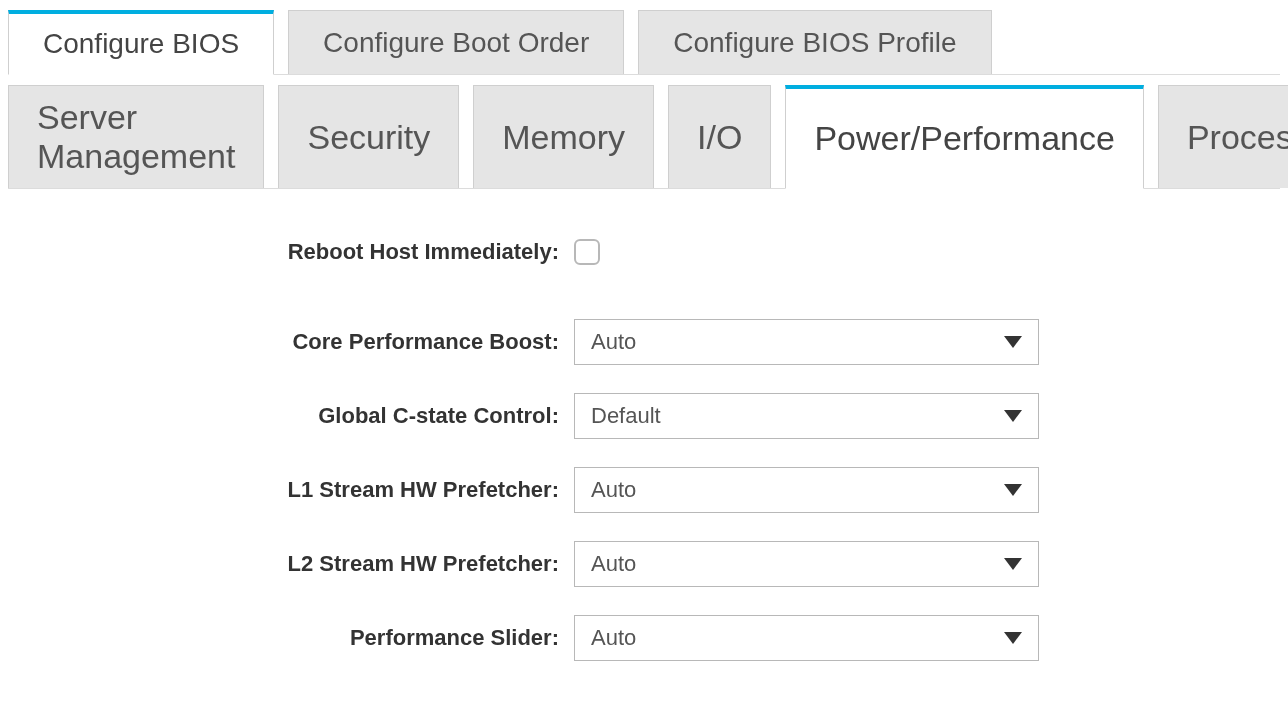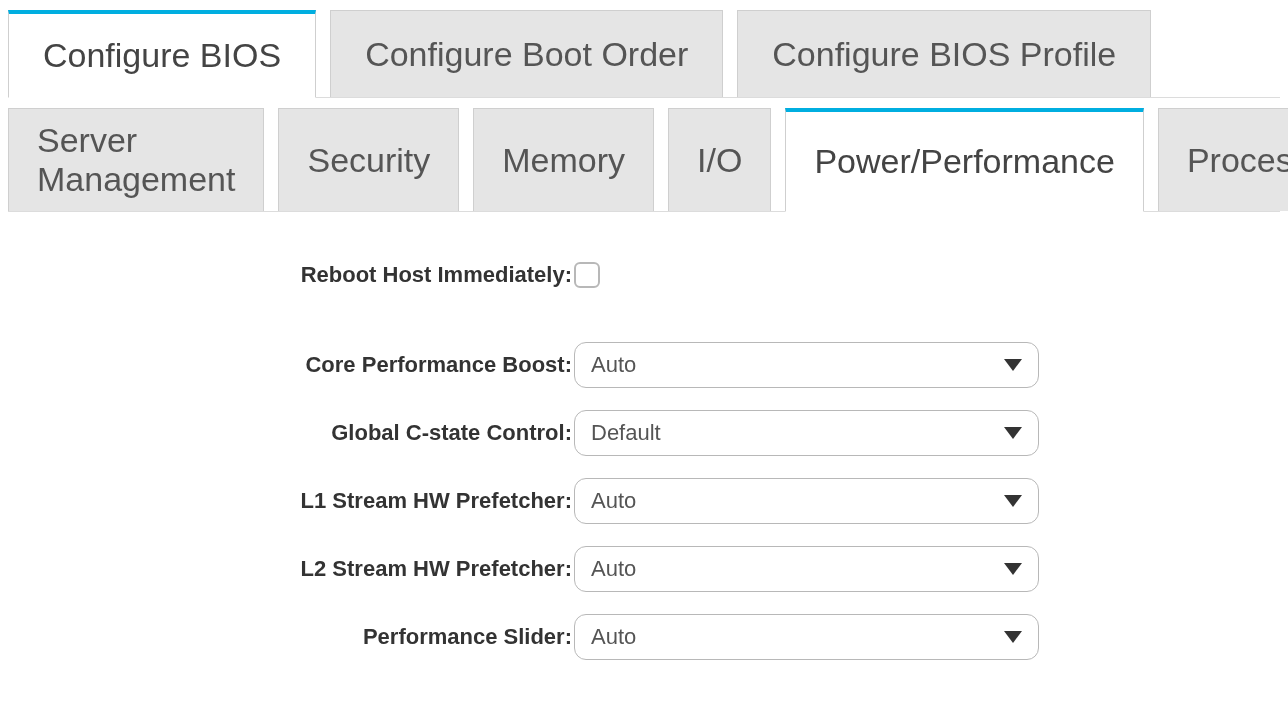--- a/index.html
+++ b/index.html
@@ -18,22 +18,22 @@
       display: flex;
       align-items: stretch;
       gap: 14px;
     }
     .primary-tabs { border-bottom: 1px solid #dcdcdc; }
     .secondary-tabs { border-bottom: 1px solid #dcdcdc; margin-top: 10px; }
 
     .tab {
       display: inline-flex;
       align-items: center;
-      padding: 22px 34px;
-      font-size: 34px;
+      padding: 14px 34px;
+      font-size: 28px;
       color: #555;
       background: #e5e5e5;
       border: 1px solid #cfcfcf;
       border-bottom: none;
       cursor: pointer;
       position: relative;
       z-index: 1;
     }
     .secondary-tabs .tab { font-size: 34px; padding: 12px 28px; }
 
@@ -51,47 +51,47 @@
     .form-area {
       padding: 50px 20px 30px 230px;
       font-size: 22px;
       color: #333;
     }
     .note { margin: 0 0 56px 0; font-size: 22px; color: #333; }
 
     .form-row {
       display: flex;
       align-items: center;
-      margin-bottom: 22px;
+      margin-bottom: 28px;
     }
     .form-row.checkbox-row { margin-bottom: 54px; }
 
     .form-label {
       width: 336px;
       text-align: right;
       font-size: 22px;
       font-weight: 700;
       color: #333;
-      padding-right: 2px;
+      padding-right: 15px;
     }
 
     .checkbox {
       width: 26px;
       height: 26px;
       border: 2px solid #b8b8b8;
       border-radius: 6px;
       background: #fff;
       cursor: pointer;
     }
 
     .select {
       width: 465px;
       height: 46px;
       border: 1px solid #b8b8b8;
-      border-radius: 12px;
+      border-radius: 0;
       background: #fff;
       display: flex;
       align-items: center;
       justify-content: space-between;
       padding: 0 16px;
       cursor: pointer;
     }
     .select-value {
       font-size: 22px;
       color: #555;

